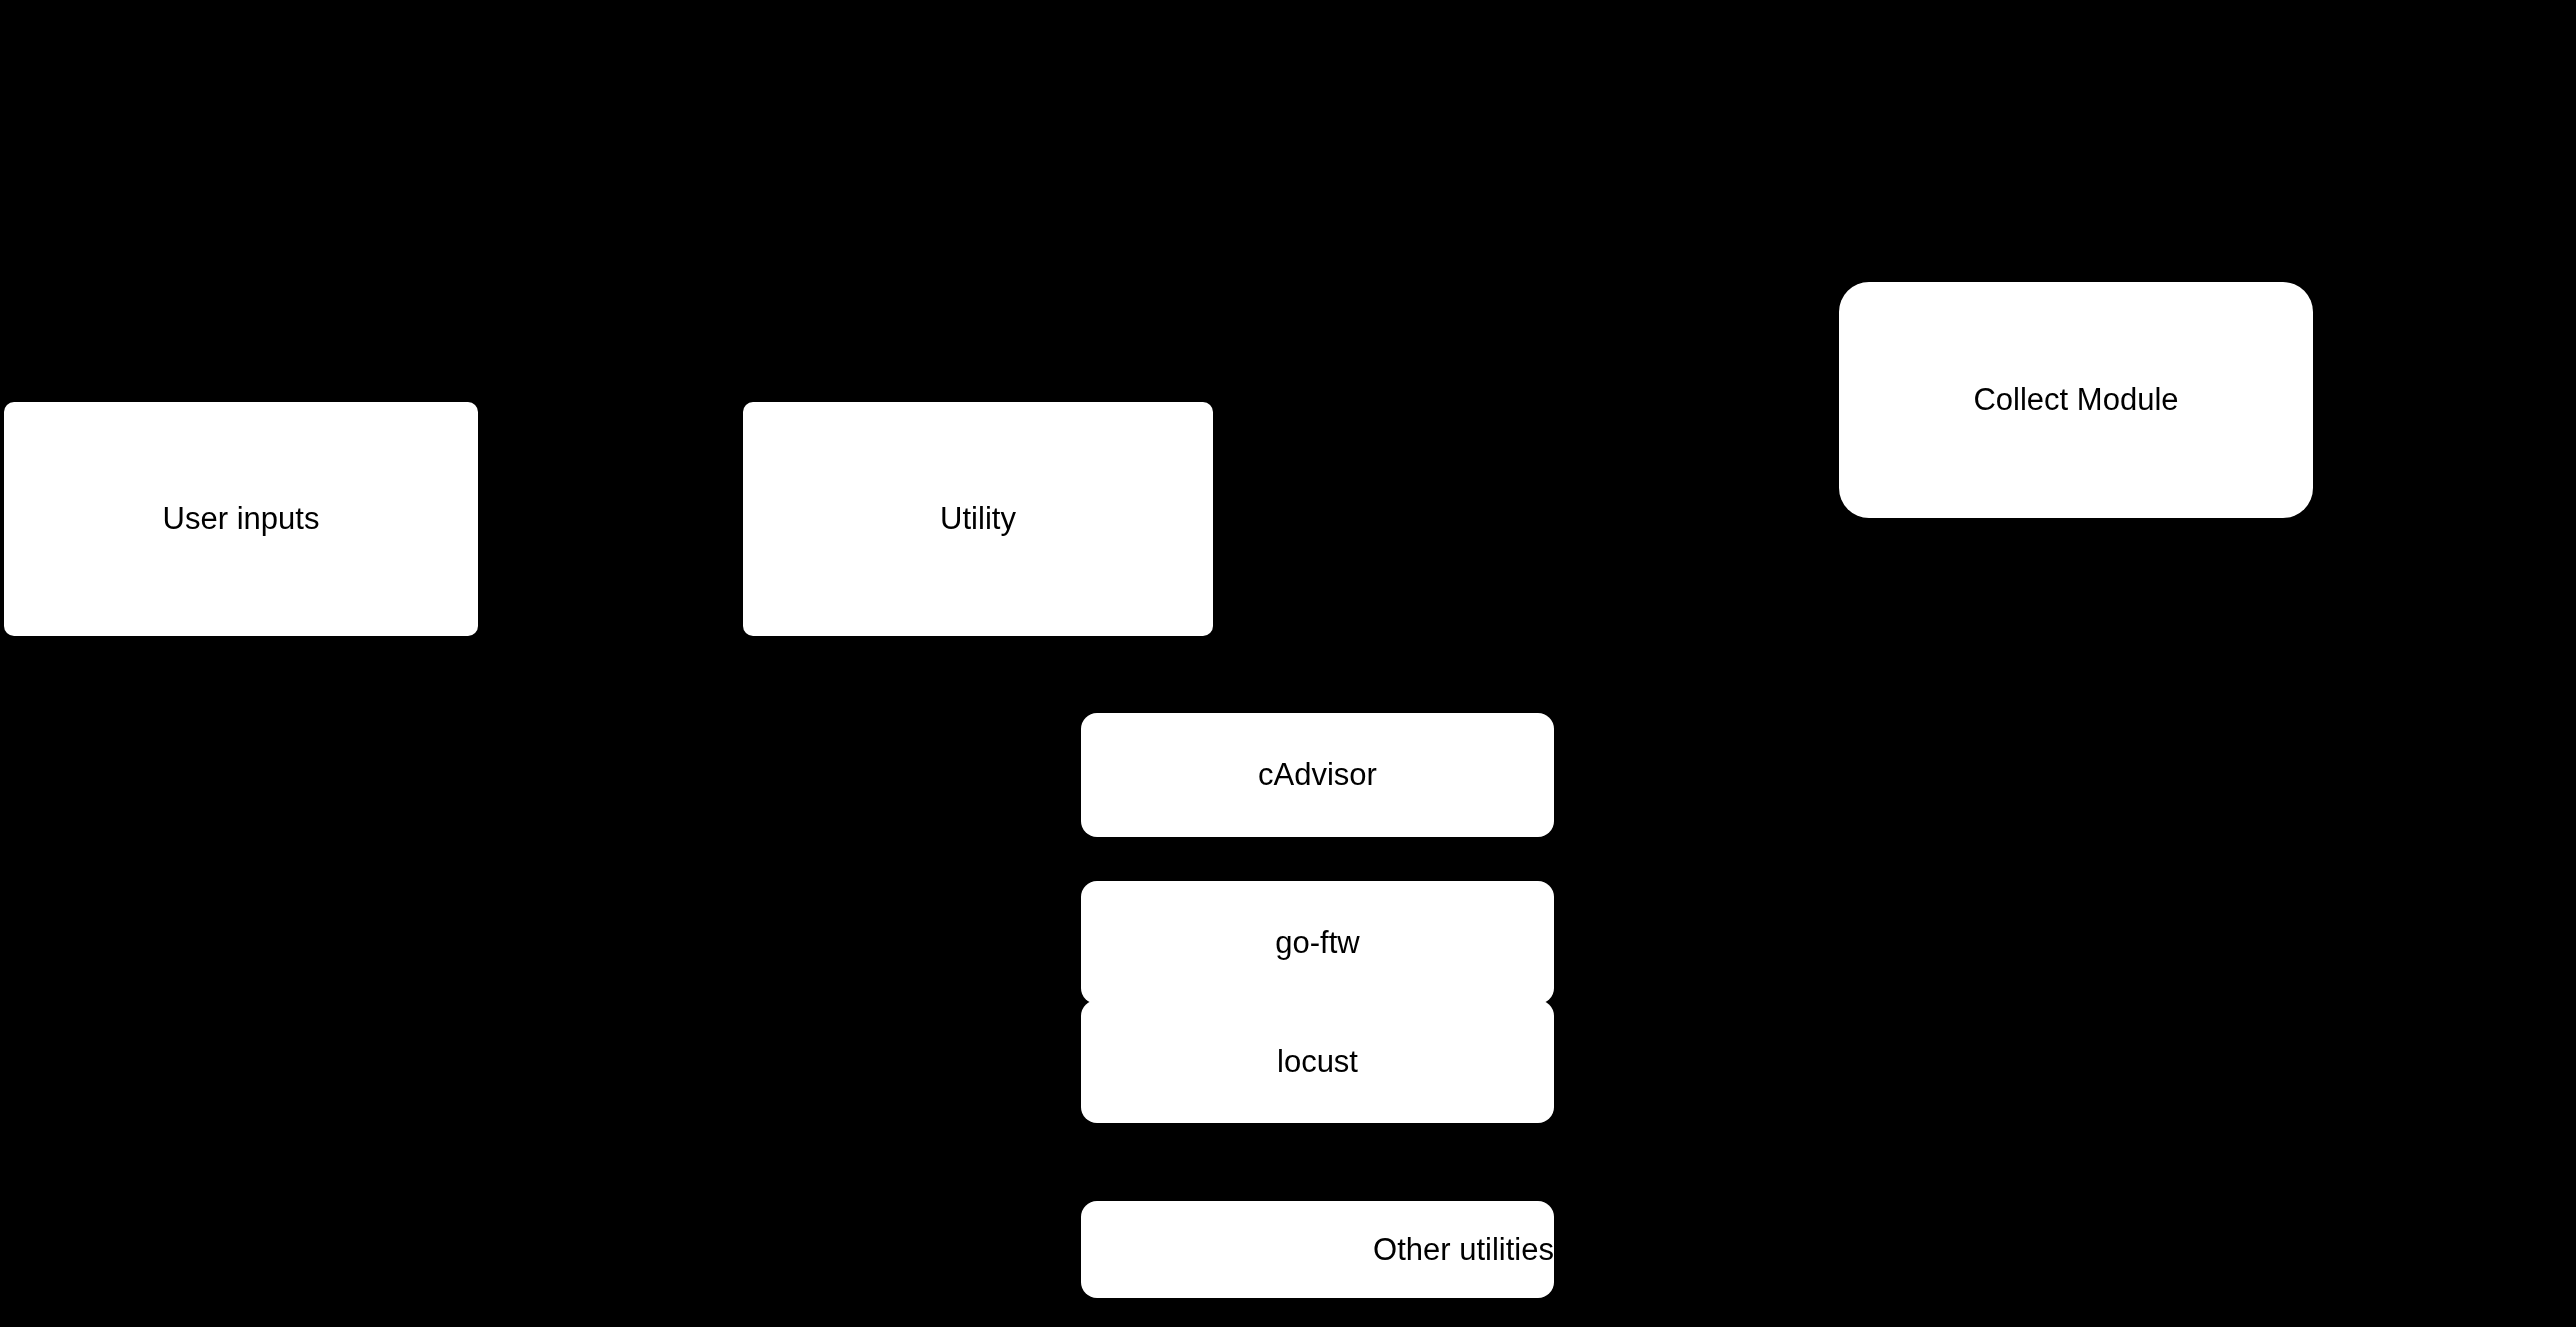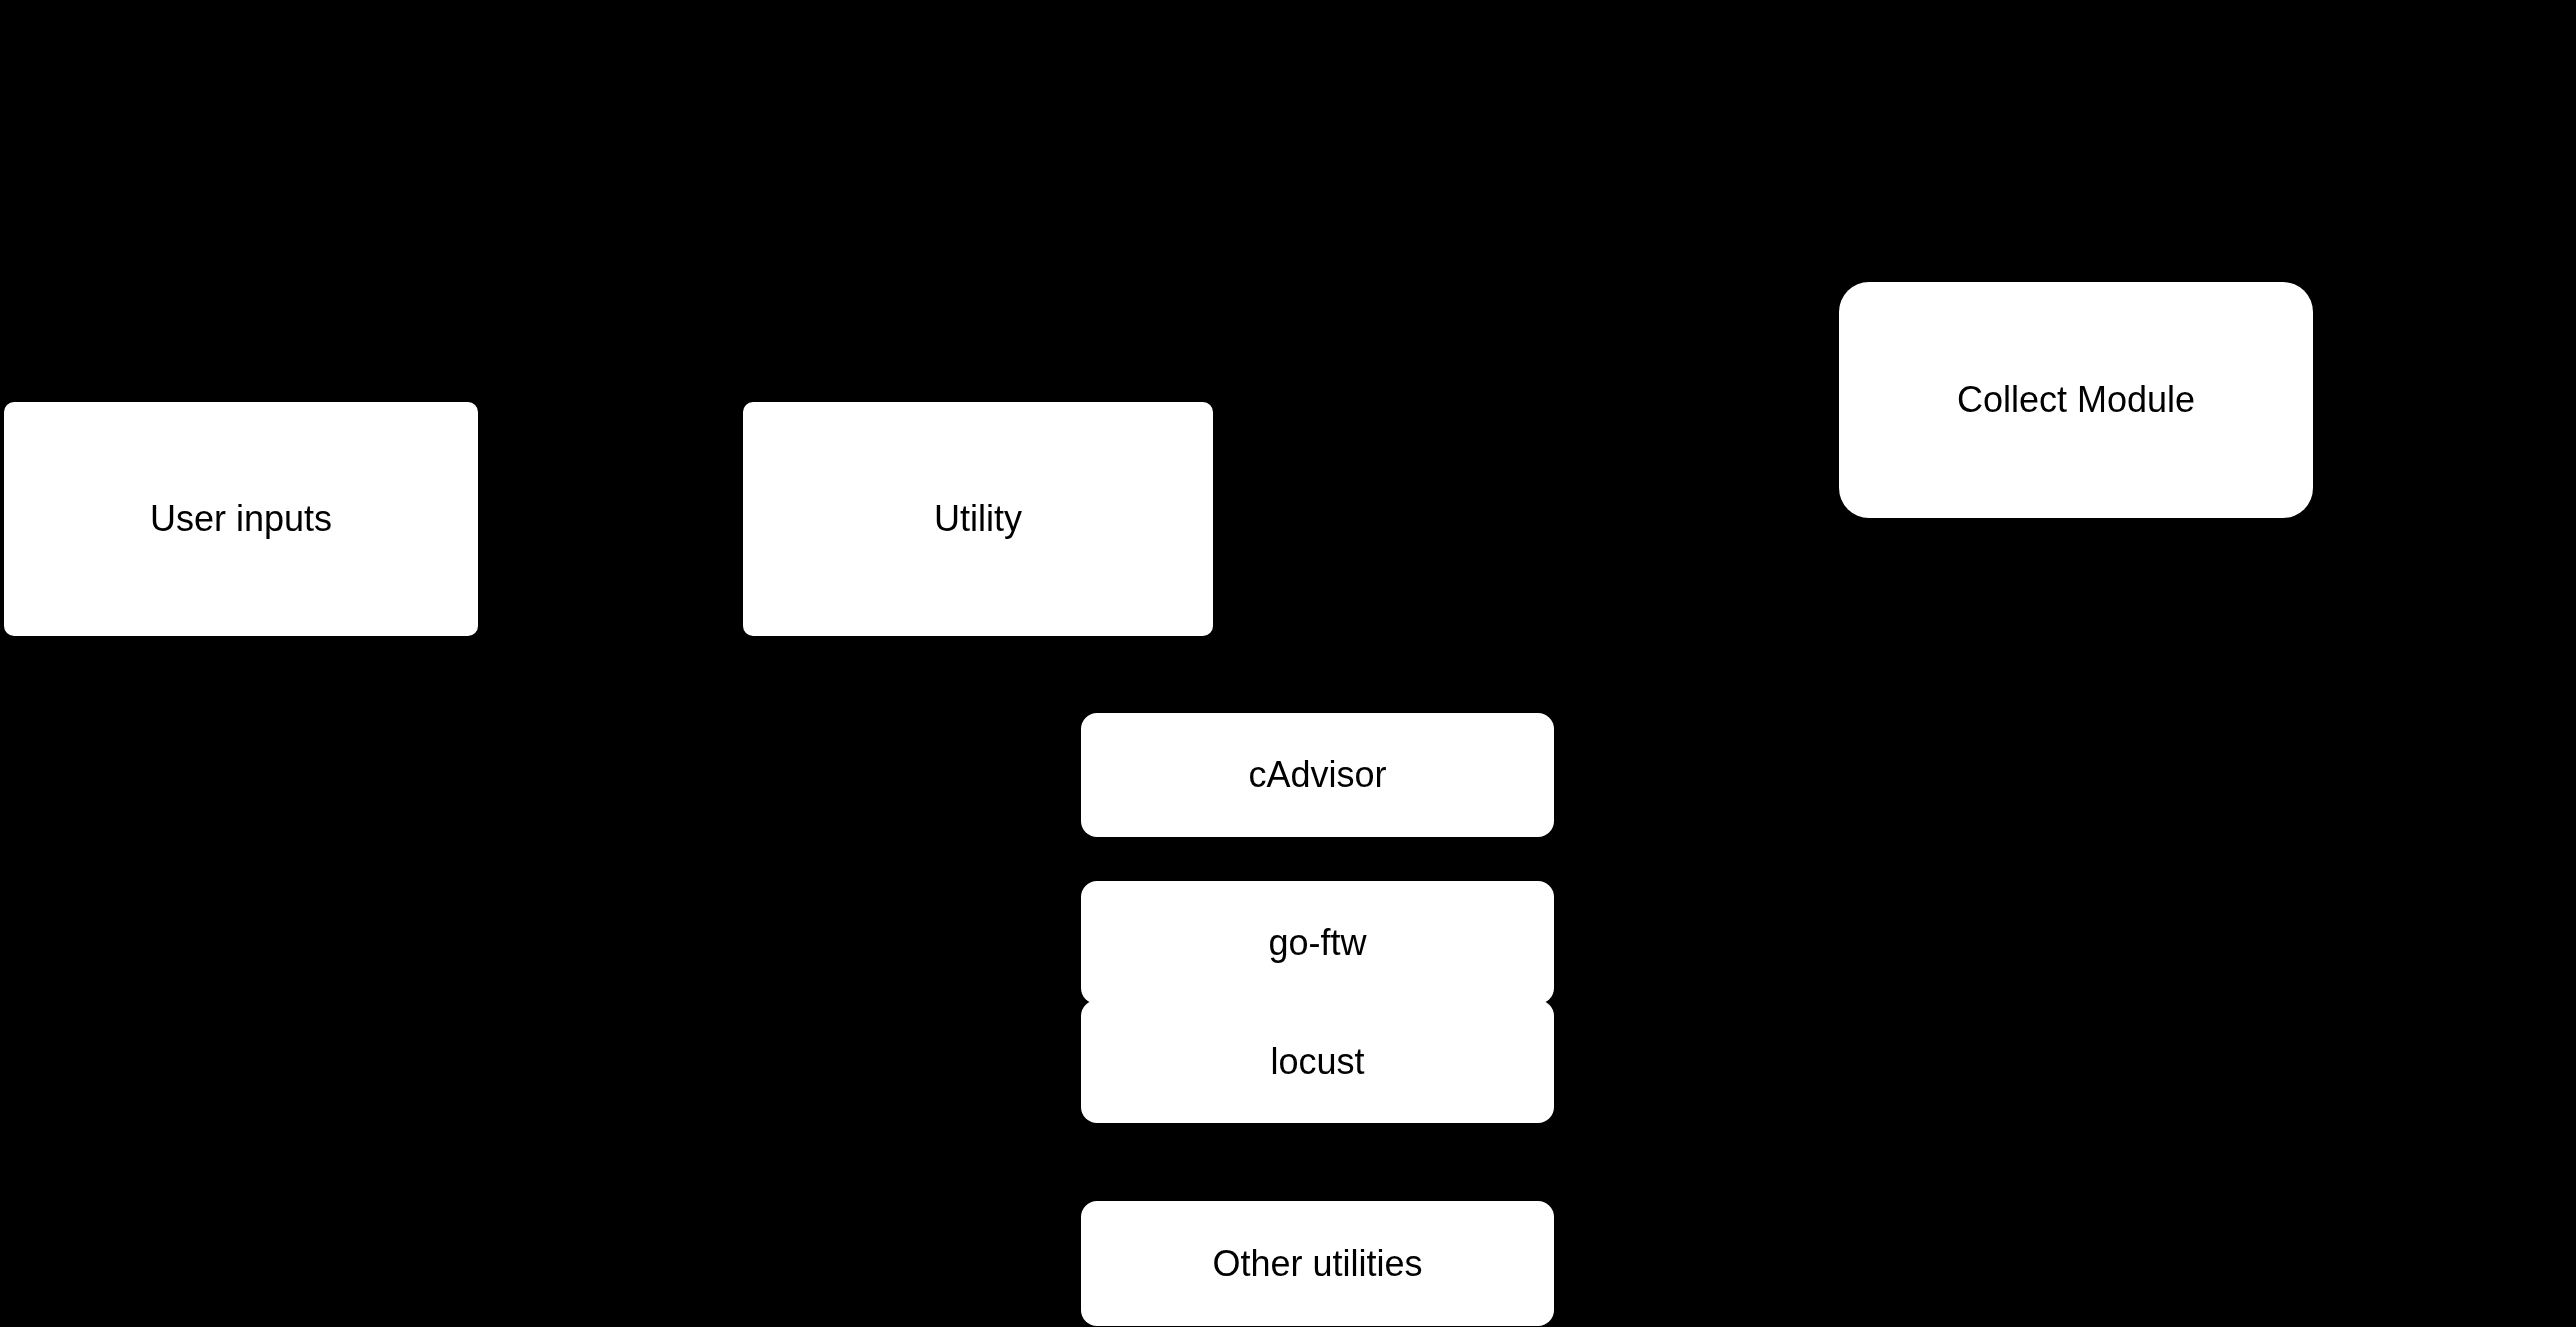--- a/index.html
+++ b/index.html
@@ -15,35 +15,35 @@
     overflow: hidden;
     font-family: "Liberation Sans", sans-serif;
   }
   .node {
     position: absolute;
     background: #ffffff;
     color: #000000;
     display: flex;
     align-items: center;
     justify-content: center;
-    font-size: 36px;
+    font-size: 31px;
     line-height: 1.2;
     white-space: nowrap;
     box-sizing: border-box;
   }
   .node-large { border-radius: 10px; }
   .node-module { border-radius: 30px; }
   .node-small { border-radius: 16px; }
 
   .n-user-inputs     { left: 4px;    top: 402px;  width: 474px; height: 234px; }
   .n-utility         { left: 743px;  top: 402px;  width: 470px; height: 234px; }
   .n-cadvisor        { left: 1081px; top: 713px;  width: 473px; height: 124px; }
   .n-go-ftw          { left: 1081px; top: 881px;  width: 473px; height: 123px; }
   .n-locust          { left: 1081px; top: 1000px; width: 473px; height: 123px; }
-  .n-other-utilities { left: 1081px; top: 1201px; width: 473px; height: 125px; }
+  .n-other-utilities { left: 1081px; top: 1201px; width: 473px; height: 97px; justify-content: flex-end; }
   .n-collect-module  { left: 1839px; top: 282px;  width: 474px; height: 236px; }
   .n-report-module   { left: 1839px; top: 563px;  width: 474px; height: 232px; }
 
   .node-label {
     display: inline-block;
   }
 </style>
 </head>
 <body>
 

